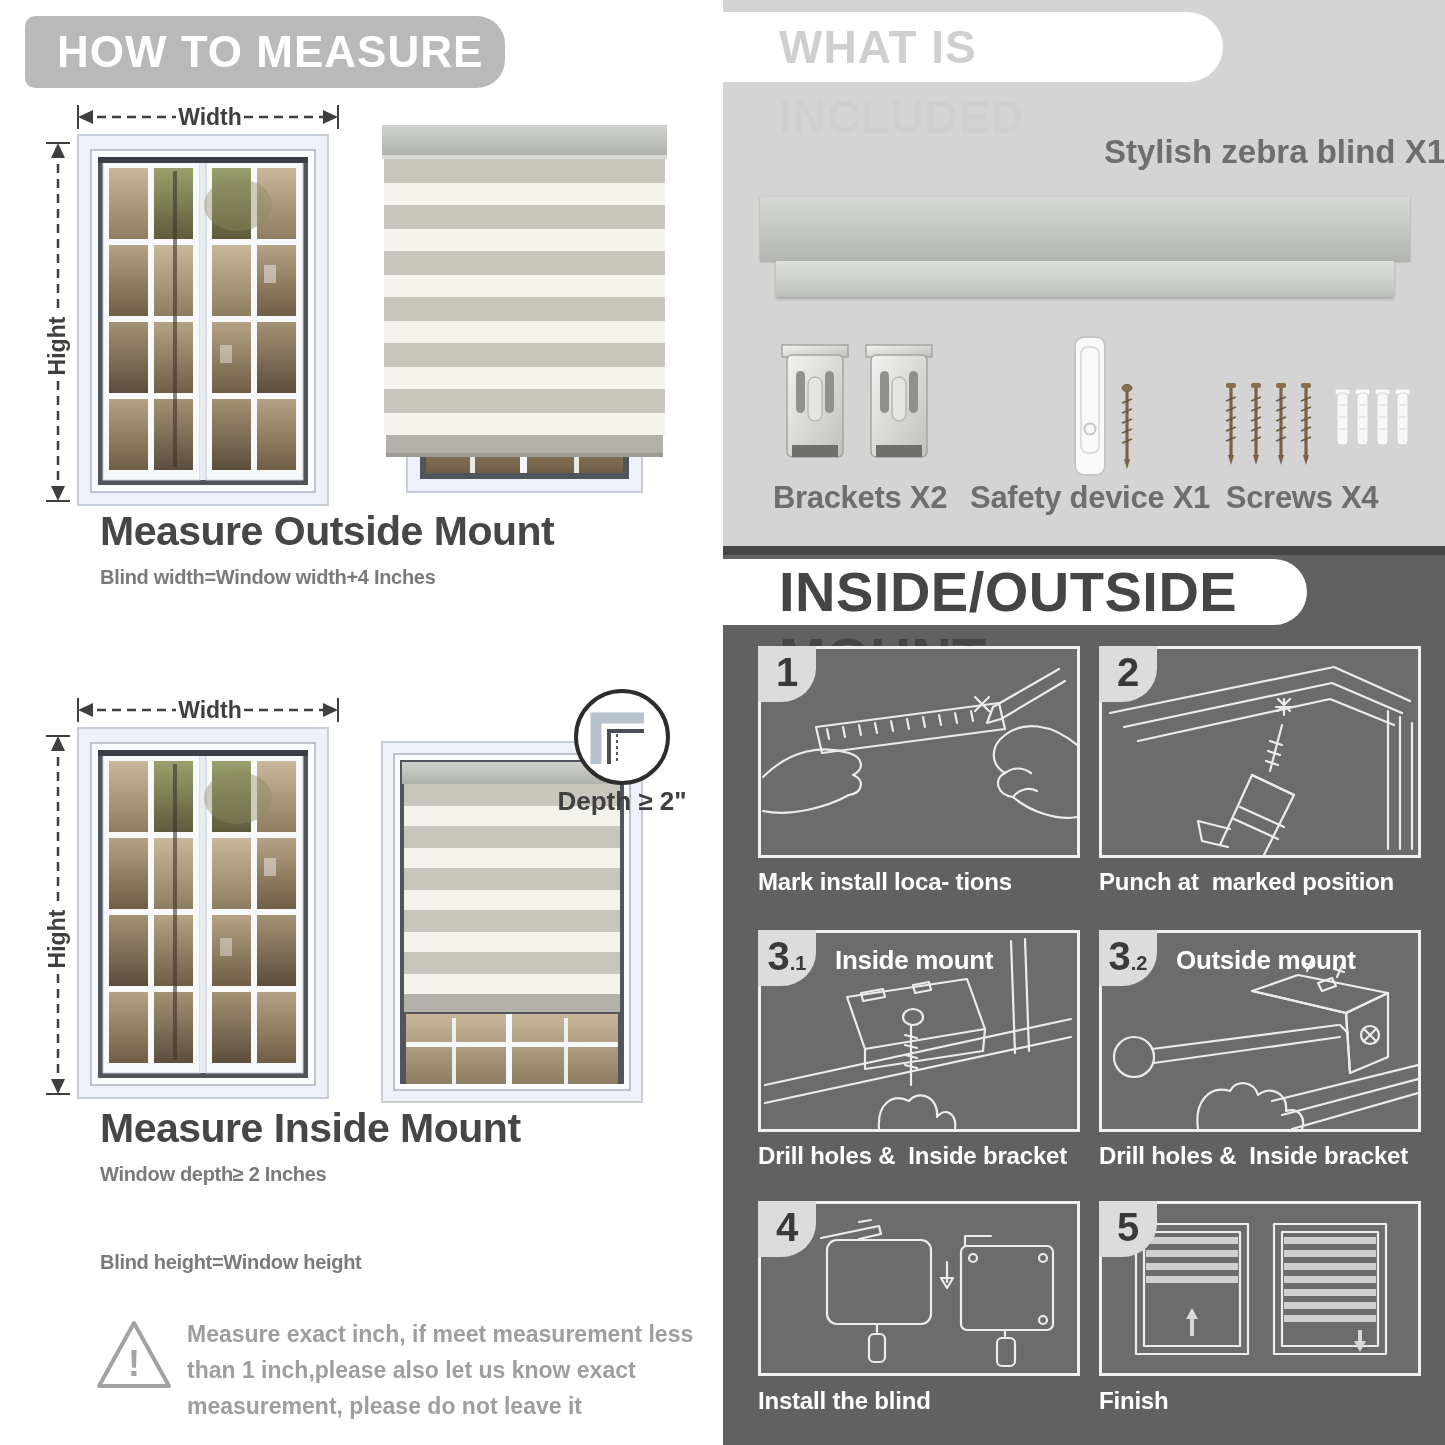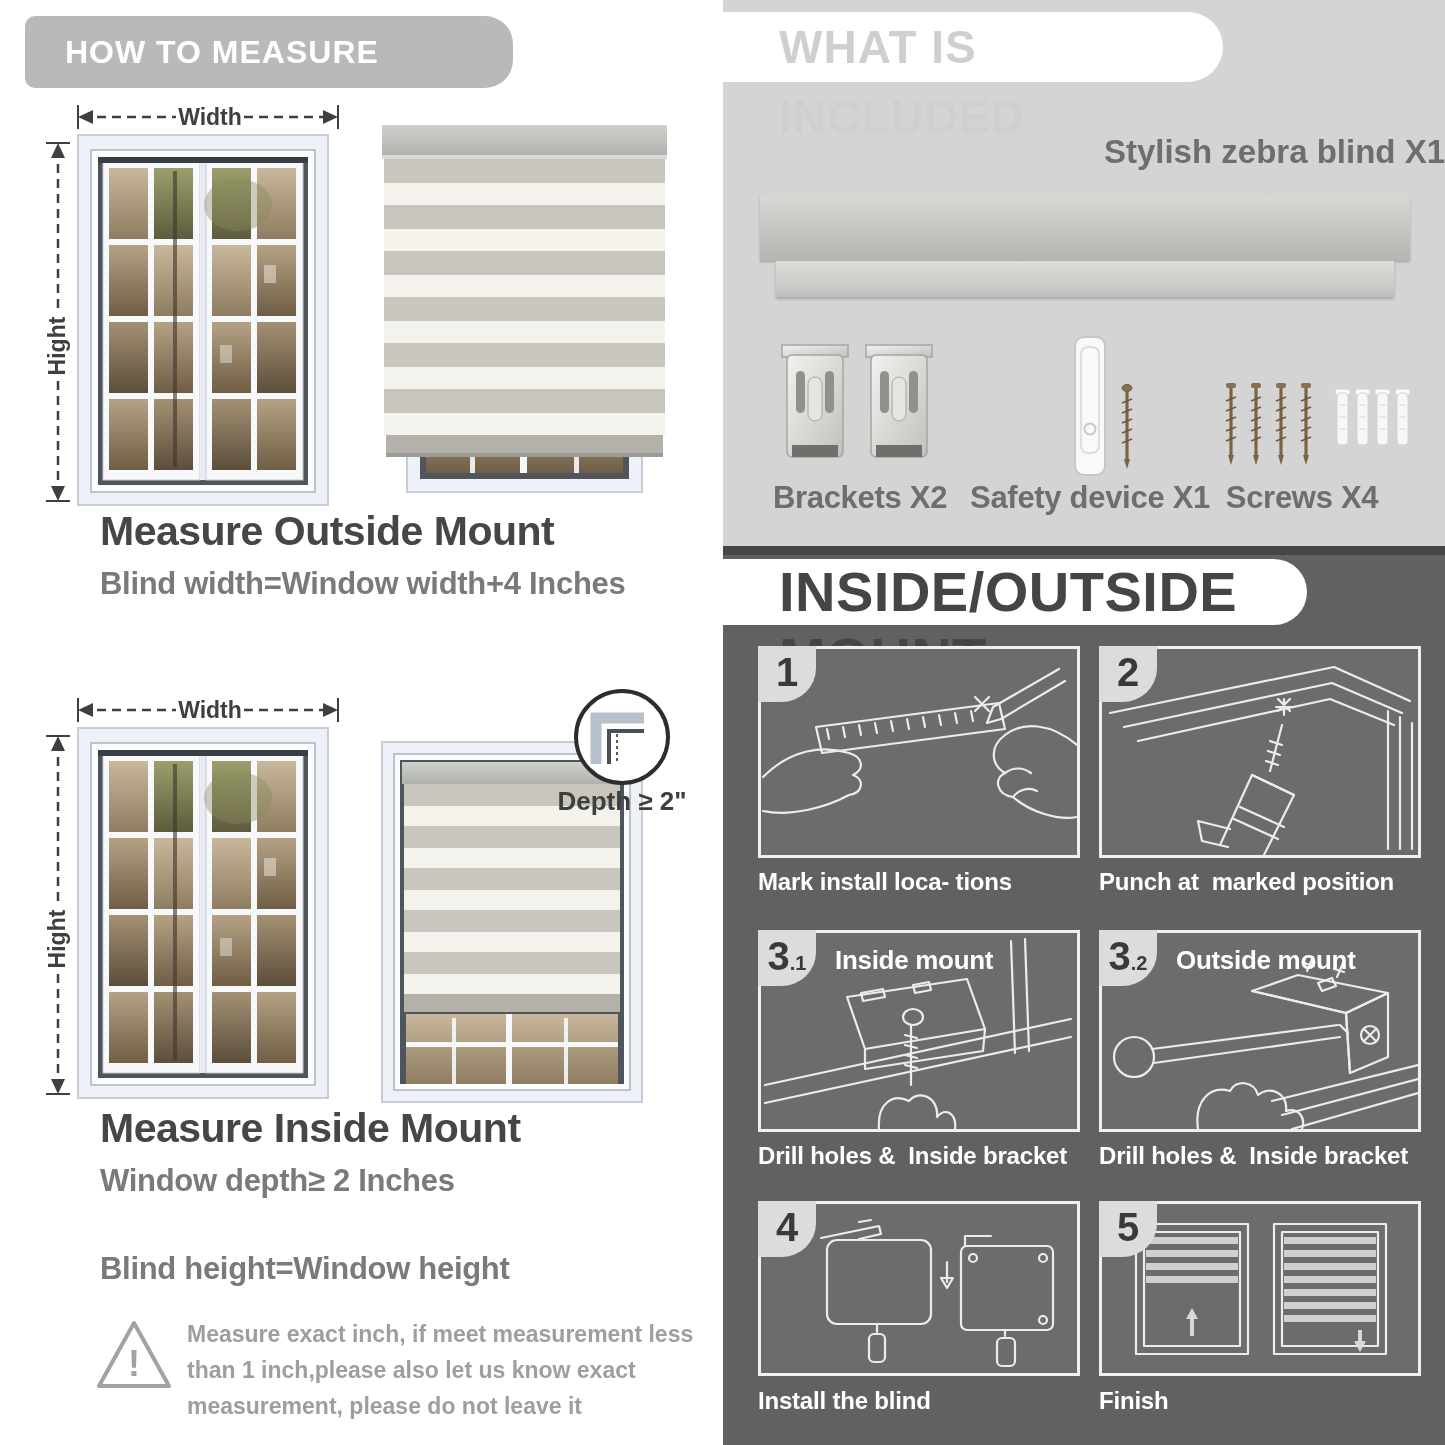--- a/index.html
+++ b/index.html
@@ -3,25 +3,25 @@
 <meta charset="utf-8">
 <style>
   html,body{margin:0;padding:0;background:#fff;}
   body{font-family:"Liberation Sans", sans-serif; -webkit-font-smoothing:antialiased;}
   #canvas{position:relative;width:1445px;height:1445px;background:#ffffff;overflow:hidden;}
   .abs{position:absolute;}
 
   
   .badge{
     left:25px;top:16px;width:448px;height:72px;background:#b9b9b9;
-    border-radius:10px 28px 28px 10px;color:#ffffff;font-size:32px;font-weight:bold;
-    line-height:72px;padding-left:40px;letter-spacing:1px;
+    border-radius:10px 28px 28px 10px;color:#ffffff;font-size:44px;font-weight:bold;
+    line-height:72px;padding-left:32px;letter-spacing:1px;
   }
   .h-measure{font-size:41px;font-weight:bold;color:#464646;letter-spacing:-0.5px;}
-  .line-measure{font-size:31px;font-weight:bold;color:#7a7a7a;letter-spacing:-0.3px;}
+  .line-measure{font-size:20px;font-weight:bold;color:#7a7a7a;letter-spacing:-0.3px;}
   .note-line{font-size:23px;font-weight:600;color:#9e9e9e;line-height:36px;}
 
   
   .panel-light{left:723px;top:0;width:722px;height:546px;background:#d4d4d4;}
   .wbox{
     position:absolute;left:0;top:12px;width:500px;height:70px;background:#ffffff;
     border-radius:0 36px 36px 0;color:#cfcfcf;font-size:46px;font-weight:bold;
     line-height:70px;padding-left:56px;letter-spacing:1px;box-sizing:border-box;
   }
   .blind-label{position:absolute;left:0;top:133px;width:100%;text-align:right;

